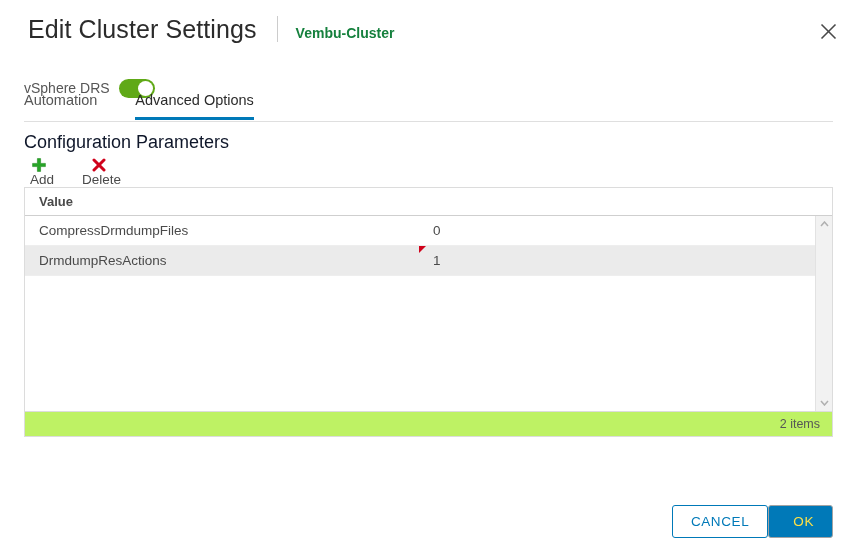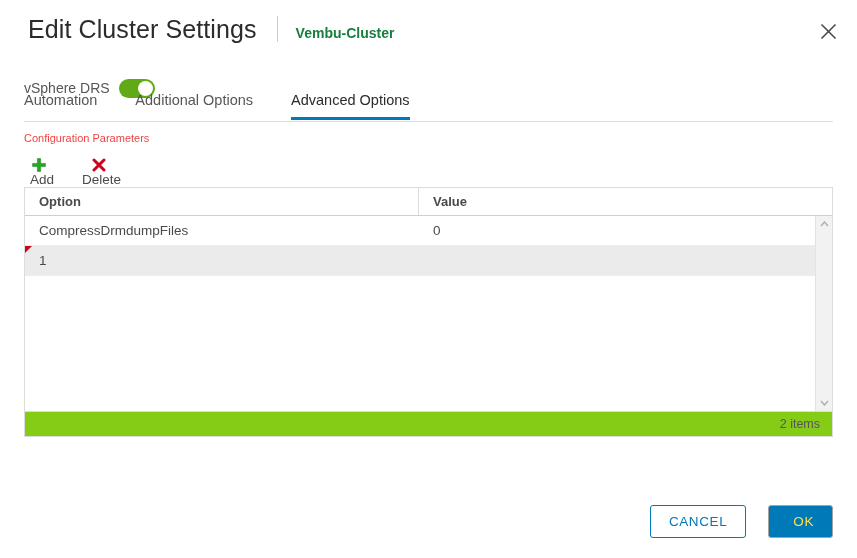--- a/index.html
+++ b/index.html
@@ -112,22 +112,22 @@
   }
   .tab.active {
     color: #2b2b2b;
     border-bottom-color: #0079b8;
   }
 
   
   .section-label {
     position: absolute;
     left: 24px; top: 132px;
-    font-size: 11px;
-    color: #ef4444;
+    font-size: 18px;
+    color: #0f172a;
   }
 
   
   .action-bar {
     position: absolute;
     left: 30px; top: 162px;
     display: flex;
     align-items: center;
     height: 20px;
   }
@@ -235,36 +235,36 @@
     width: 100%;
   }
 
   .tfoot {
     position: absolute;
     left: 24px; top: 412px;
     width: 809px;
     height: 25px;
     border: 1px solid #dcdcdc;
     border-top: none;
-    background: #84cc16;
+    background: #bef264;
     display: flex;
     align-items: center;
     justify-content: flex-end;
     padding-right: 12px;
     font-size: 12.5px;
     color: #565656;
   }
 
   
   .footer {
     position: absolute;
     right: 24px; top: 505px;
     display: flex;
     align-items: center;
-    gap: 22px;
+    gap: 0;
   }
   .btn {
     height: 33px;
     min-width: 83px;
     padding: 0 18px;
     font-size: 13.5px;
     letter-spacing: 0.6px;
     border-radius: 3px;
     display: flex;
     align-items: center;
@@ -304,21 +304,20 @@
 
   <div class="drs-row">
     <span class="drs-label">vSphere DRS</span>
     <div class="toggle">
       <div class="knob"></div>
     </div>
   </div>
 
   <div class="tabs">
     <div class="tab">Automation</div>
-    <div class="tab">Additional Options</div>
     <div class="tab active">Advanced Options</div>
   </div>
 
   <div class="section-label">Configuration Parameters</div>
 
   <div class="action-bar">
     <div class="action-btn">
       <span class="glyph">
         <svg width="14" height="14" viewBox="0 0 14 14" aria-hidden="true">
           <path d="M5.4 0.6h3.2v4.8h4.8v3.2H8.6v4.8H5.4V8.6H0.6V5.4h4.8z" fill="#27a527" stroke="#1f8a1f" stroke-width="0.6"></path>
@@ -332,30 +331,30 @@
           <line x1="2" y1="2" x2="12" y2="12" stroke="#d0021b" stroke-width="3" stroke-linecap="round"></line>
           <line x1="12" y1="2" x2="2" y2="12" stroke="#d0021b" stroke-width="3" stroke-linecap="round"></line>
         </svg>
       </span>
       <span>Delete</span>
     </div>
   </div>
 
   <div class="table-wrap">
     <div class="thead">
-      <div class="th col-option">Option</div>
       <div class="th col-value">Value</div>
     </div>
     <div class="tbody-area">
       <div class="tbody">
         <div class="trow">
           <div class="td col-option">CompressDrmdumpFiles</div>
           <div class="td col-value">0</div>
         </div>
         <div class="trow selected">
+          <div class="td col-option">DrmdumpResActions</div>
           <div class="td col-value">
             <span class="corner-marker"></span>
             <span>1</span>
           </div>
         </div>
       </div>
       <div class="vscroll">
         <div class="arrow">
           <svg width="9" height="6" viewBox="0 0 9 6" aria-hidden="true">
             <polyline points="1,5 4.5,1 8,5" fill="none" stroke="#b0b0b0" stroke-width="1.5"></polyline>

